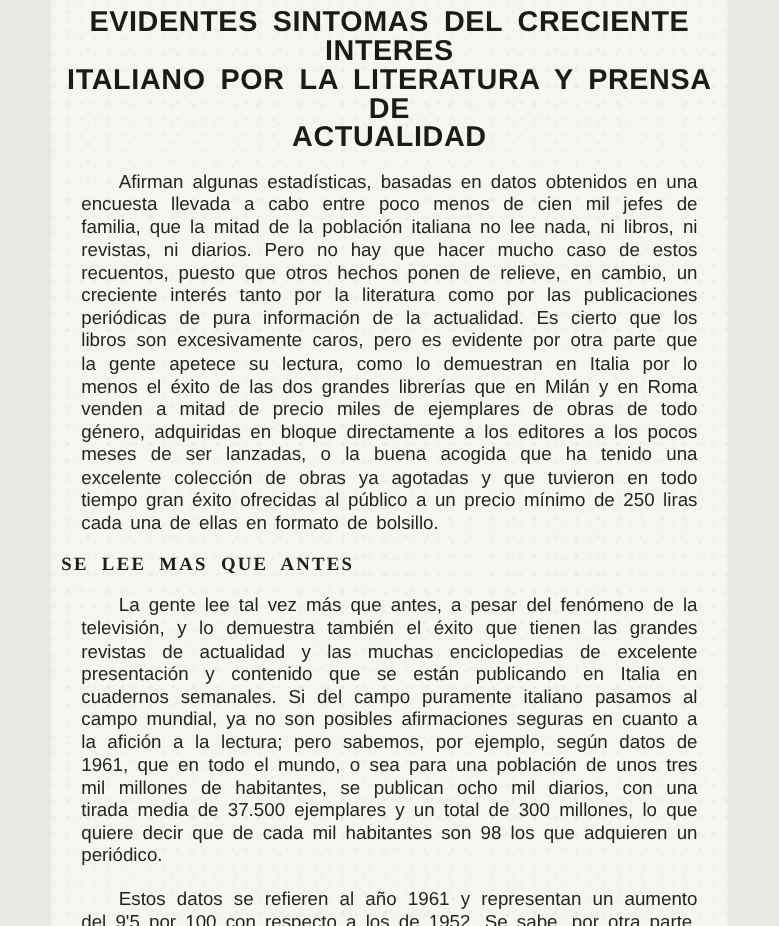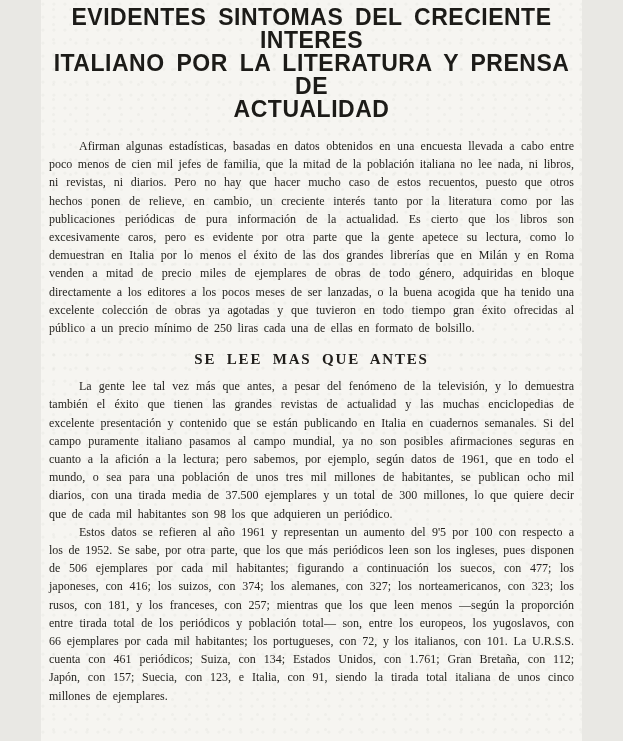--- a/index.html
+++ b/index.html
@@ -42,39 +42,38 @@
     text-align: center;
     letter-spacing: 1px;
     word-spacing: 7px;
     color: #23211d;
     margin: 10px 0 0 0;
   }
   .body-text {
     margin-top: 16px;
   }
   .body-text p {
-    font-family: Liberation Serif, serif;
-    font-size: 12px;
+    font-family: Liberation Sans, sans-serif;
+    font-size: 15px;
     line-height: 18.2px;
     text-align: justify;
     text-indent: 30px;
     word-spacing: 2.5px;
-    margin: 0;
+    margin: 16px;
     color: #262420;
   }
   .section-heading {
     font-family: "Liberation Serif", serif;
     font-weight: bold;
     font-size: 15px;
     line-height: 16px;
     letter-spacing: 1.8px;
     word-spacing: 5px;
     color: #1f1d1a;
     margin: 14px 0 10px 0;
-    text-align: center;
   }
 </style>
 </head>
 <body>
 
 <div class="page">
   <article>
     <h1 class="headline">EVIDENTES SINTOMAS DEL CRECIENTE INTERES
 ITALIANO POR LA LITERATURA Y PRENSA DE
 ACTUALIDAD</h1>

